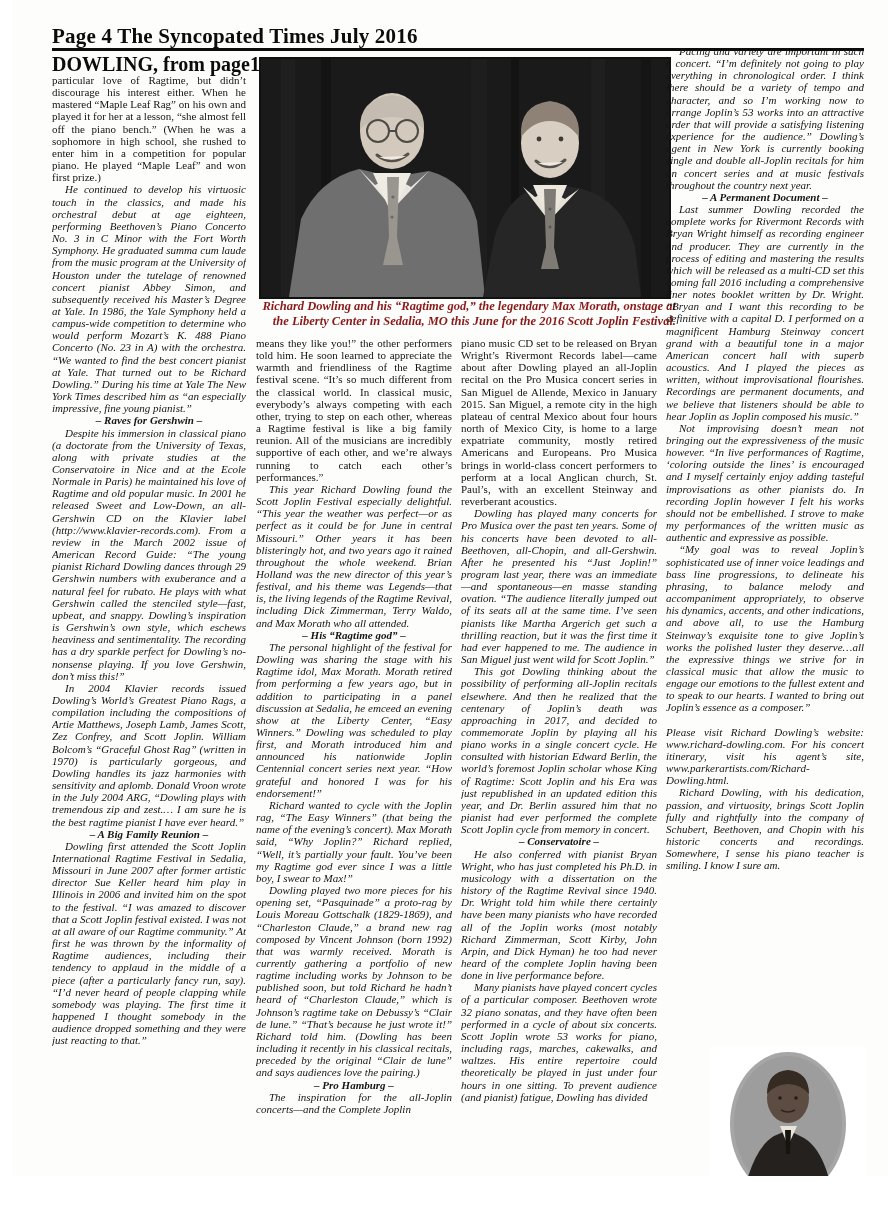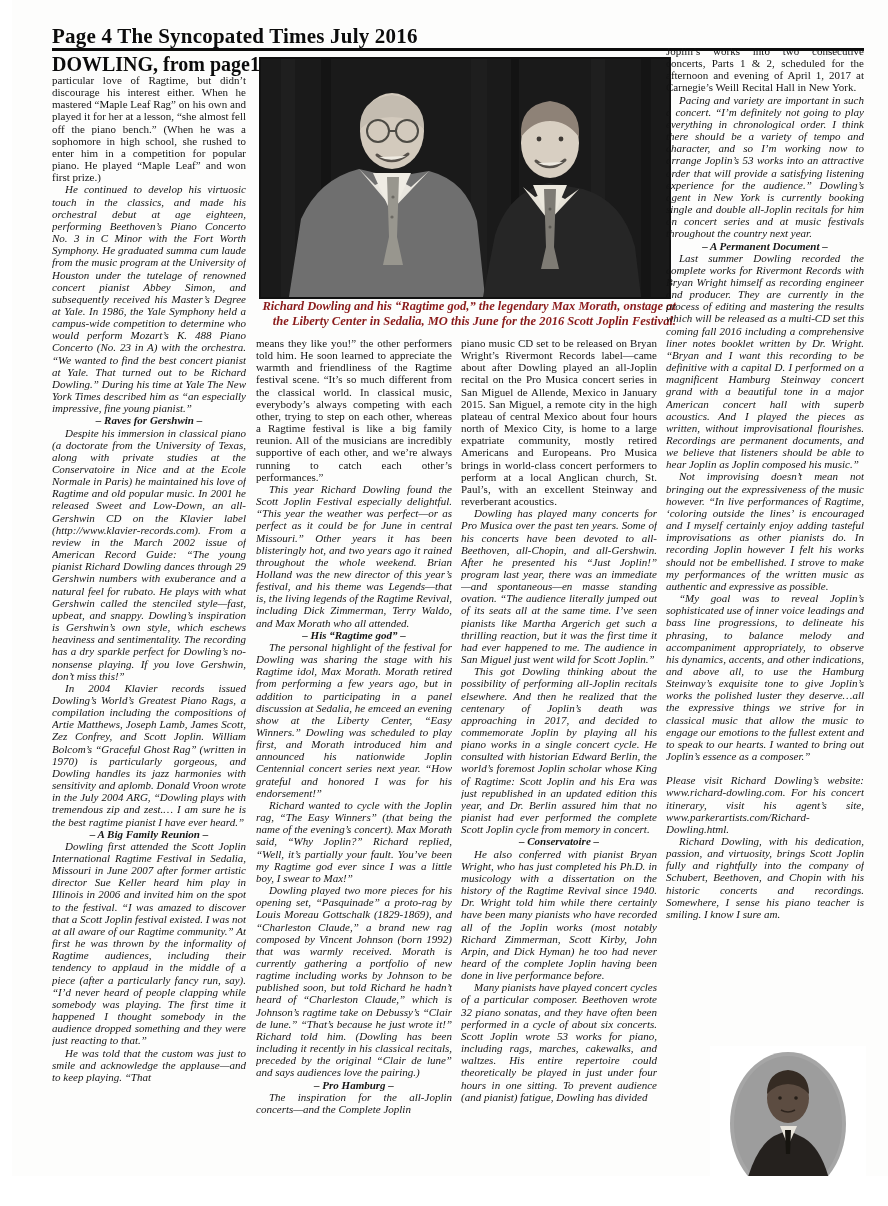--- a/index.html
+++ b/index.html
@@ -100,42 +100,40 @@
   <div class="caption" style="color:#8a1a1a;">Richard Dowling and his “Ragtime god,” the legendary Max Morath, onstage at the Liberty Center in Sedalia, MO this June for the 2016 Scott Joplin Festival.</div>
 
   <div class="col col1">
       <p class="blk cont">particular love of Ragtime, but didn’t discourage his interest either. When he mastered “Maple Leaf Rag” on his own and played it for her at a lesson, “she almost fell off the piano bench.” (When he was a sophomore in high school, she rushed to enter him in a competition for popular piano. He played “Maple Leaf” and won first prize.)</p>
       <p class="blk para">He continued to develop his virtuosic touch in the classics, and made his orchestral debut at age eighteen, performing Beethoven’s Piano Concerto No. 3 in C Minor with the Fort Worth Symphony. He graduated summa cum laude from the music program at the University of Houston under the tutelage of renowned concert pianist Abbey Simon, and subsequently received his Master’s Degree at Yale. In 1986, the Yale Symphony held a campus-wide competition to determine who would perform Mozart’s K. 488 Piano Concerto (No. 23 in A) with the orchestra. “We wanted to find the best concert pianist at Yale. That turned out to be Richard Dowling.” During his time at Yale The New York Times described him as “an especially impressive, fine young pianist.”</p>
       <div class="blk heading">– Raves for Gershwin –</div>
       <p class="blk para">Despite his immersion in classical piano (a doctorate from the University of Texas, along with private studies at the Conservatoire in Nice and at the Ecole Normale in Paris) he maintained his love of Ragtime and old popular music. In 2001 he released Sweet and Low-Down, an all-Gershwin CD on the Klavier label (http://www.klavier-records.com). From a review in the March 2002 issue of American Record Guide: “The young pianist Richard Dowling dances through 29 Gershwin numbers with exuberance and a natural feel for rubato. He plays with what Gershwin called the stenciled style—fast, upbeat, and snappy. Dowling’s inspiration is Gershwin’s own style, which eschews heaviness and sentimentality. The recording has a dry sparkle perfect for Dowling’s no-nonsense playing. If you love Gershwin, don’t miss this!”</p>
       <p class="blk para">In 2004 Klavier records issued Dowling’s World’s Greatest Piano Rags, a compilation including the compositions of Artie Matthews, Joseph Lamb, James Scott, Zez Confrey, and Scott Joplin. William Bolcom’s “Graceful Ghost Rag” (written in 1970) is particularly gorgeous, and Dowling handles its jazz harmonies with sensitivity and aplomb. Donald Vroon wrote in the July 2004 ARG, “Dowling plays with tremendous zip and zest.… I am sure he is the best ragtime pianist I have ever heard.”</p>
       <div class="blk heading">– A Big Family Reunion –</div>
       <p class="blk para">Dowling first attended the Scott Joplin International Ragtime Festival in Sedalia, Missouri in June 2007 after former artistic director Sue Keller heard him play in Illinois in 2006 and invited him on the spot to the festival. “I was amazed to discover that a Scott Joplin festival existed. I was not at all aware of our Ragtime community.” At first he was thrown by the informality of Ragtime audiences, including their tendency to applaud in the middle of a piece (after a particularly fancy run, say). “I’d never heard of people clapping while somebody was playing. The first time it happened I thought somebody in the audience dropped something and they were just reacting to that.”</p>
-      <p class="blk para">He was told that the custom was just to smile and acknowledge the applause—and to keep playing. “That</p>
     </div>
   <div class="col col2">
       <p class="blk cont">means they like you!” the other performers told him. He soon learned to appreciate the warmth and friendliness of the Ragtime festival scene. “It’s so much different from the classical world. In classical music, everybody’s always competing with each other, trying to step on each other, whereas a Ragtime festival is like a big family reunion. All of the musicians are incredibly supportive of each other, and we’re always running to catch each other’s performances.”</p>
       <p class="blk para">This year Richard Dowling found the Scott Joplin Festival especially delightful. “This year the weather was perfect—or as perfect as it could be for June in central Missouri.” Other years it has been blisteringly hot, and two years ago it rained throughout the whole weekend. Brian Holland was the new director of this year’s festival, and his theme was Legends—that is, the living legends of the Ragtime Revival, including Dick Zimmerman, Terry Waldo, and Max Morath who all attended.</p>
       <div class="blk heading">– His “Ragtime god” –</div>
       <p class="blk para">The personal highlight of the festival for Dowling was sharing the stage with his Ragtime idol, Max Morath. Morath retired from performing a few years ago, but in addition to participating in a panel discussion at Sedalia, he emceed an evening show at the Liberty Center, “Easy Winners.” Dowling was scheduled to play first, and Morath introduced him and announced his nationwide Joplin Centennial concert series next year. “How grateful and honored I was for his endorsement!”</p>
       <p class="blk para">Richard wanted to cycle with the Joplin rag, “The Easy Winners” (that being the name of the evening’s concert). Max Morath said, “Why Joplin?” Richard replied, “Well, it’s partially your fault. You’ve been my Ragtime god ever since I was a little boy, I swear to Max!”</p>
       <p class="blk para">Dowling played two more pieces for his opening set, “Pasquinade” a proto-rag by Louis Moreau Gottschalk (1829-1869), and “Charleston Claude,” a brand new rag composed by Vincent Johnson (born 1992) that was warmly received. Morath is currently gathering a portfolio of new ragtime including works by Johnson to be published soon, but told Richard he hadn’t heard of “Charleston Claude,” which is Johnson’s ragtime take on Debussy’s “Clair de lune.” “That’s because he just wrote it!” Richard told him. (Dowling has been including it recently in his classical recitals, preceded by the original “Clair de lune” and says audiences love the pairing.)</p>
       <div class="blk heading">– Pro Hamburg –</div>
       <p class="blk para">The inspiration for the all-Joplin concerts—and the Complete Joplin</p>
     </div>
   <div class="col col3">
       <p class="blk cont">piano music CD set to be released on Bryan Wright’s Rivermont Records label—came about after Dowling played an all-Joplin recital on the Pro Musica concert series in San Miguel de Allende, Mexico in January 2015. San Miguel, a remote city in the high plateau of central Mexico about four hours north of Mexico City, is home to a large expatriate community, mostly retired Americans and Europeans. Pro Musica brings in world-class concert performers to perform at a local Anglican church, St. Paul’s, with an excellent Steinway and reverberant acoustics.</p>
       <p class="blk para">Dowling has played many concerts for Pro Musica over the past ten years. Some of his concerts have been devoted to all-Beethoven, all-Chopin, and all-Gershwin. After he presented his “Just Joplin!” program last year, there was an immediate—and spontaneous—en masse standing ovation. “The audience literally jumped out of its seats all at the same time. I’ve seen pianists like Martha Argerich get such a thrilling reaction, but it was the first time it had ever happened to me. The audience in San Miguel just went wild for Scott Joplin.”</p>
       <p class="blk para">This got Dowling thinking about the possibility of performing all-Joplin recitals elsewhere. And then he realized that the centenary of Joplin’s death was approaching in 2017, and decided to commemorate Joplin by playing all his piano works in a single concert cycle. He consulted with historian Edward Berlin, the world’s foremost Joplin scholar whose King of Ragtime: Scott Joplin and his Era was just republished in an updated edition this year, and Dr. Berlin assured him that no pianist had ever performed the complete Scott Joplin cycle from memory in concert.</p>
       <div class="blk heading">– Conservatoire –</div>
       <p class="blk para">He also conferred with pianist Bryan Wright, who has just completed his Ph.D. in musicology with a dissertation on the history of the Ragtime Revival since 1940. Dr. Wright told him while there certainly have been many pianists who have recorded all of the Joplin works (most notably Richard Zimmerman, Scott Kirby, John Arpin, and Dick Hyman) he too had never heard of the complete Joplin having been done in live performance before.</p>
       <p class="blk para">Many pianists have played concert cycles of a particular composer. Beethoven wrote 32 piano sonatas, and they have often been performed in a cycle of about six concerts. Scott Joplin wrote 53 works for piano, including rags, marches, cakewalks, and waltzes. His entire repertoire could theoretically be played in just under four hours in one sitting. To prevent audience (and pianist) fatigue, Dowling has divided</p>
     </div>
   <div class="col col4">
-      <p class="blk cont">Joplin’s works into two consecutive concerts, Parts 1 &amp; 2, scheduled for the afternoon and evening of April 1, 2017 at Carnegie’s Weill Recital Hall in New York.</p>
       <p class="blk para">Pacing and variety are important in such a concert. “I’m definitely not going to play everything in chronological order. I think there should be a variety of tempo and character, and so I’m working now to arrange Joplin’s 53 works into an attractive order that will provide a satisfying listening experience for the audience.” Dowling’s agent in New York is currently booking single and double all-Joplin recitals for him on concert series and at music festivals throughout the country next year.</p>
       <div class="blk heading">– A Permanent Document –</div>
       <p class="blk para">Last summer Dowling recorded the complete works for Rivermont Records with Bryan Wright himself as recording engineer and producer. They are currently in the process of editing and mastering the results which will be released as a multi-CD set this coming fall 2016 including a comprehensive liner notes booklet written by Dr. Wright. “Bryan and I want this recording to be definitive with a capital D. I performed on a magnificent Hamburg Steinway concert grand with a beautiful tone in a major American concert hall with superb acoustics. And I played the pieces as written, without improvisational flourishes. Recordings are permanent documents, and we believe that listeners should be able to hear Joplin as Joplin composed his music.”</p>
       <p class="blk para">Not improvising doesn’t mean not bringing out the expressiveness of the music however. “In live performances of Ragtime, ‘coloring outside the lines’ is encouraged and I myself certainly enjoy adding tasteful improvisations as other pianists do. In recording Joplin however I felt his works should not be embellished. I strove to make my performances of the written music as authentic and expressive as possible.</p>
       <p class="blk para">“My goal was to reveal Joplin’s sophisticated use of inner voice leadings and bass line progressions, to delineate his phrasing, to balance melody and accompaniment appropriately, to observe his dynamics, accents, and other indications, and above all, to use the Hamburg Steinway’s exquisite tone to give Joplin’s works the polished luster they deserve…all the expressive things we strive for in classical music that allow the music to engage our emotions to the fullest extent and to speak to our hearts. I wanted to bring out Joplin’s essence as a composer.”</p>
       <p class="blk italic">Please visit Richard Dowling’s website: www.richard-dowling.com. For his concert itinerary, visit his agent’s site, www.parkerartists.com/Richard-Dowling.html.</p>
       <p class="blk para">Richard Dowling, with his dedication, passion, and virtuosity, brings Scott Joplin fully and rightfully into the company of Schubert, Beethoven, and Chopin with his historic concerts and recordings. Somewhere, I sense his piano teacher is smiling. I know I sure am.</p>
     </div>
 
   <figure class="portrait">

